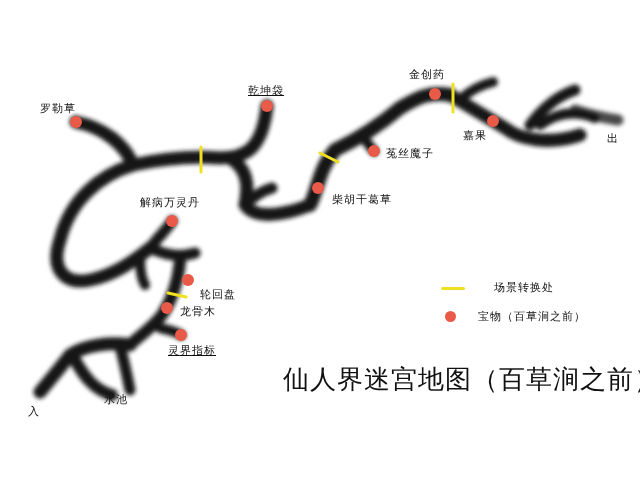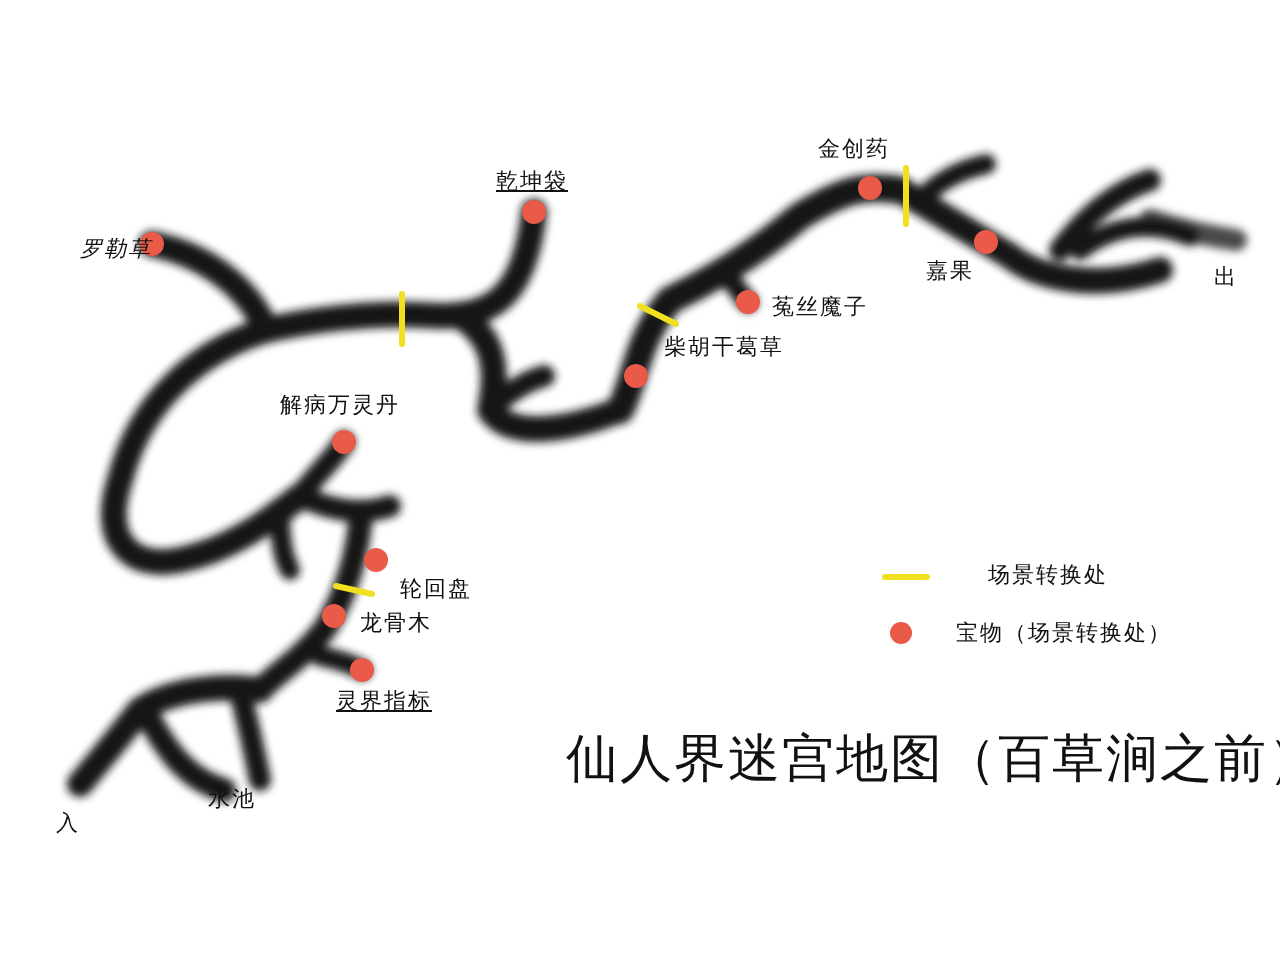--- a/index.html
+++ b/index.html
@@ -65,35 +65,35 @@
     <circle cx="493" cy="121" r="6"></circle>
     <circle cx="374" cy="151" r="6"></circle>
     <circle cx="318" cy="188" r="6"></circle>
     <circle cx="172" cy="221" r="6"></circle>
     <circle cx="188" cy="280" r="6"></circle>
     <circle cx="167" cy="308" r="6"></circle>
     <circle cx="181" cy="335" r="6"></circle>
   </g>
 </svg>
 
-<span class="lbl" style="left:40px;top:117px;font-style:italic;">罗勒草</span>
+<span class="lbl" style="left:40px;top:101px;">罗勒草</span>
 <span class="lbl" style="left:248px;top:83px;text-decoration:underline;">乾坤袋</span>
 <span class="lbl" style="left:409px;top:67px;font-family:Liberation Serif, serif;">金创药</span>
 <span class="lbl" style="left:463px;top:128px;">嘉果</span>
 <span class="lbl" style="left:386px;top:146px;">菟丝魔子</span>
-<span class="lbl" style="left:332px;top:166px;">柴胡干葛草</span>
+<span class="lbl" style="left:332px;top:192px;">柴胡干葛草</span>
 <span class="lbl" style="left:140px;top:195px;font-family:Liberation Serif, serif;">解病万灵丹</span>
 <span class="lbl" style="left:200px;top:287px;">轮回盘</span>
 <span class="lbl" style="left:180px;top:304px;">龙骨木</span>
 <span class="lbl" style="left:168px;top:343px;text-decoration:underline;">灵界指标</span>
 
 <span class="lbl" style="left:28px;top:404px;">入</span>
 <span class="lbl" style="left:607px;top:131px;">出</span>
 <span class="lbl" style="left:104px;top:392px;font-family:Liberation Mono, monospace;">水池</span>
 
 <div>
   <div class="legend-line" style="left:441px;top:287px;"></div>
   <span class="legend-text" style="left:494px;top:280px;">场景转换处</span>
   <div class="legend-dot" style="left:445px;top:311px;"></div>
-  <span class="legend-text" style="left:478px;top:309px;">宝物（场景转换处）</span>
+  <span class="legend-text" style="left:478px;top:309px;">宝物（百草涧之前）</span>
 </div>
 
 <div class="title">仙人界迷宫地图（百草涧之前）</div>
 
 </body></html>

